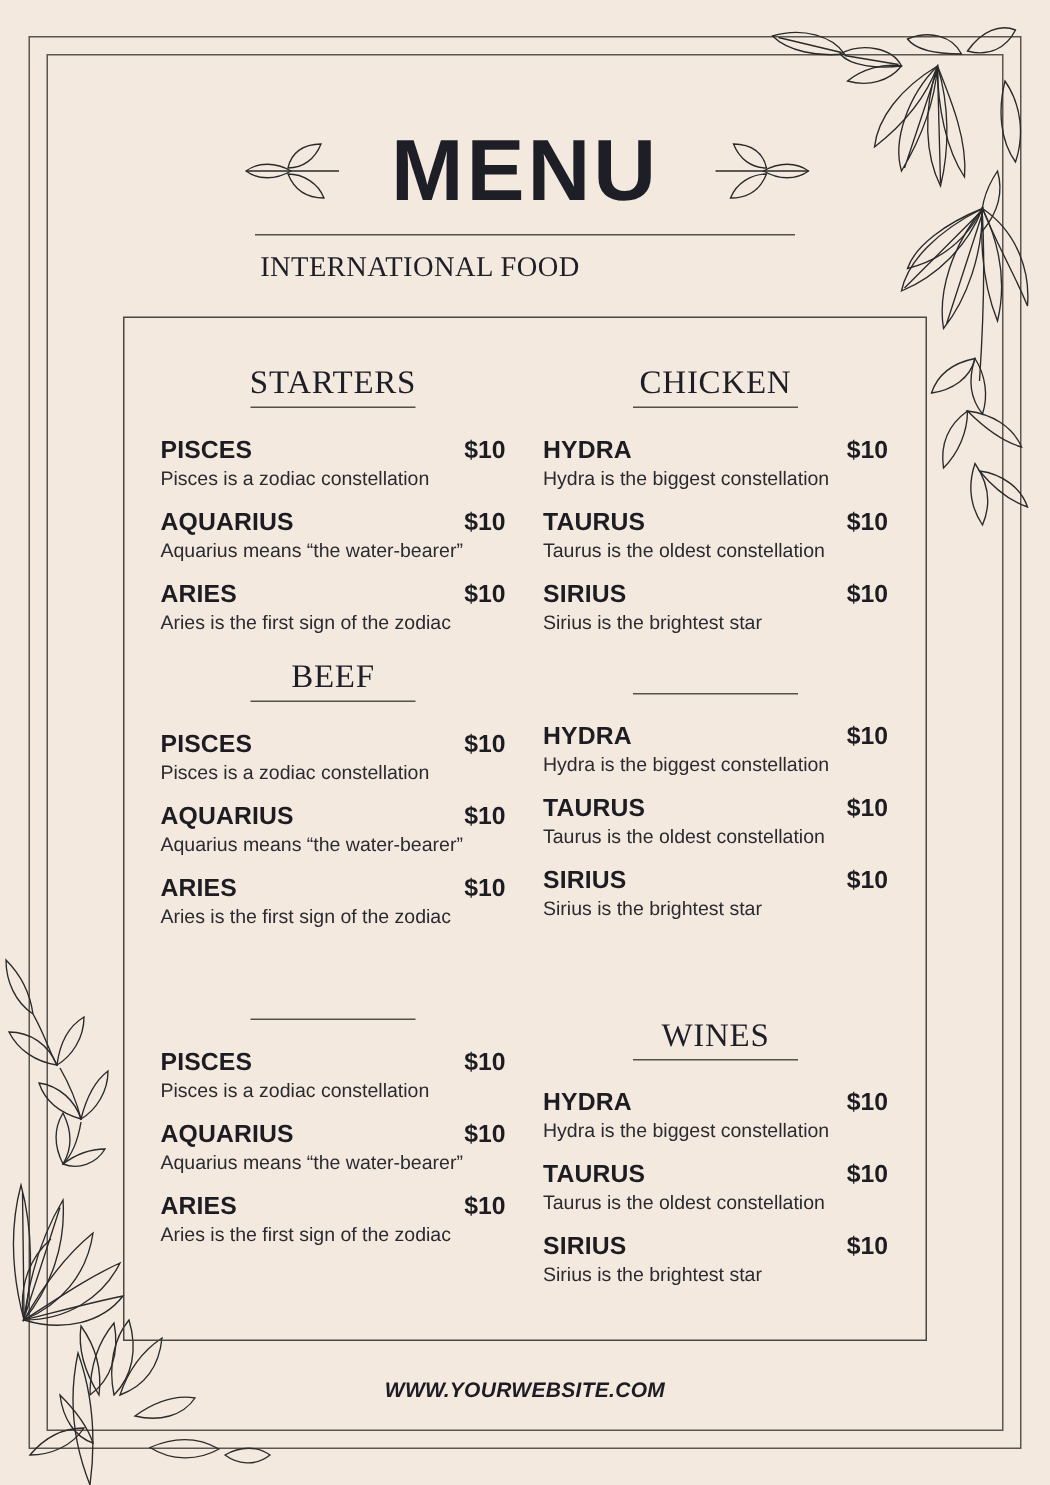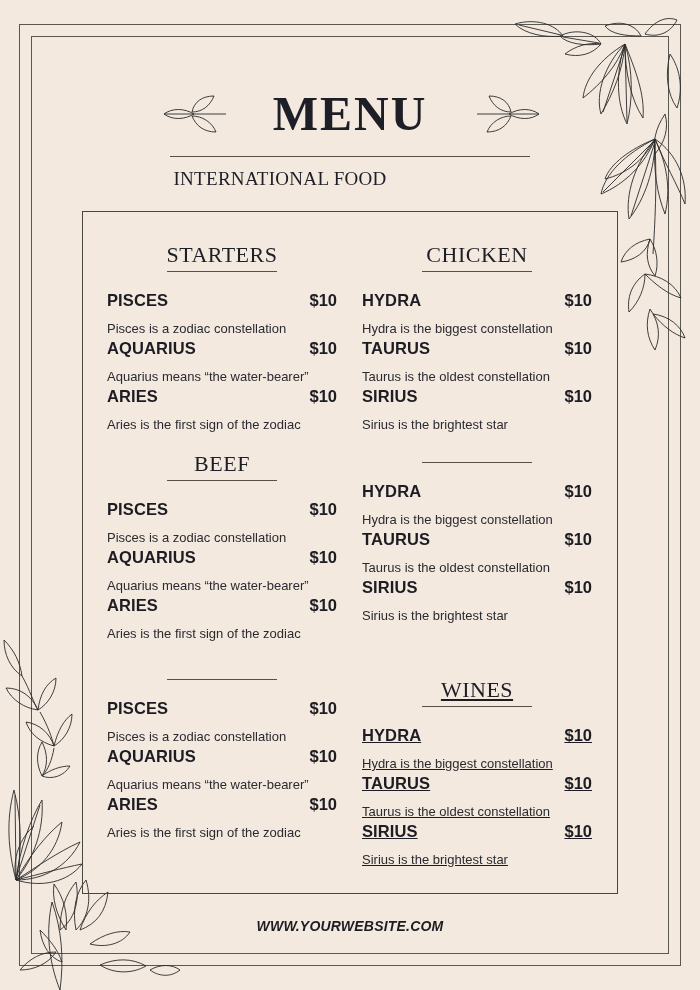--- a/index.html
+++ b/index.html
@@ -17,22 +17,22 @@
     .frame-inner {
       position: absolute; left: 31px; top: 36px; width: 638px; height: 918px;
       border: 1.5px solid #5a5650;
     }
     .content-box {
       position: absolute; left: 82px; top: 211px; width: 536px; height: 683px;
       border: 1.5px solid #4a4640;
     }
     .title {
       position: absolute; left: 0; width: 700px; top: 74px; text-align: center;
-      font-family: Liberation Serif, serif;
-      font-size: 48px; font-weight: bold; letter-spacing: 2px; color: #1e1e26;
+      font-family: Liberation Sans, sans-serif;
+      font-size: 58px; font-weight: bold; letter-spacing: 2px; color: #1e1e26;
       line-height: 80px;
     }
     .title-rule {
       position: absolute; left: 170px; top: 156px; width: 360px; height: 0;
       border-top: 1.5px solid #555049;
     }
     .subtitle {
       position: absolute; left: 0; width: 560px; top: 168px; text-align: center;
       font-family: "Liberation Serif", "DejaVu Serif", serif;
       font-size: 19px; letter-spacing: 0.3px; color: #1e1e26;
@@ -47,21 +47,21 @@
       color: #1e1e26; line-height: 26px;
     }
     .section-rule {
       width: 110px; margin: 3px auto 0; border-top: 1.5px solid #555049;
     }
     .items { margin-top: 19px; }
     .item { margin-bottom: 16px; height: 32px; }
     .item-row { display: flex; justify-content: space-between; align-items: baseline; }
     .item-name { font-weight: bold; font-size: 16.5px; letter-spacing: 0.1px; line-height: 18px; }
     .item-price { font-weight: bold; font-size: 16.5px; line-height: 18px; padding-left: 38px; }
-    .item-desc { font-size: 13px; color: #2a2a30; line-height: 15px; margin-top: 12px; white-space: nowrap; }
+    .item-desc { font-size: 13px; color: #2a2a30; line-height: 15px; margin-top: 2px; white-space: nowrap; }
     .website {
       position: absolute; left: 0; width: 700px; top: 918px; text-align: center;
       font-weight: bold; font-size: 14px; letter-spacing: 0.2px; color: #1c1c22; font-style: italic;
     }
     .leaves { position: absolute; }
     .leaves path, .sprig path { fill: none; stroke: #2a2a2a; stroke-width: 0.9; }
   </style>
 </head>
 <body>
 
@@ -191,21 +191,21 @@
     <div class="item">
       <div class="item-row">
           <span class="item-name">SIRIUS</span>
           <span class="item-price">$10</span>
         </div>
       <div class="item-desc">Sirius is the brightest star</div>
     </div>
   </div>
 </div>
 
-<div class="section" style="left:107px; top:451px;">
+<div class="section" style="left:107px; top:438px;">
   <div class="section-title">BEEF</div>
   <div class="section-rule"></div>
   <div class="items">
     <div class="item">
       <div class="item-row">
           <span class="item-name">PISCES</span>
           <span class="item-price">$10</span>
         </div>
       <div class="item-desc">Pisces is a zodiac constellation</div>
     </div>
@@ -273,21 +273,21 @@
     <div class="item">
       <div class="item-row">
           <span class="item-name">ARIES</span>
           <span class="item-price">$10</span>
         </div>
       <div class="item-desc">Aries is the first sign of the zodiac</div>
     </div>
   </div>
 </div>
 
-<div class="section" style="left:362px; top:677px;text-decoration:underline;">
+<div class="section" style="left:362px; top:677px;">
   <div class="section-title">WINES</div>
   <div class="section-rule"></div>
   <div class="items">
     <div class="item">
       <div class="item-row">
           <span class="item-name">HYDRA</span>
           <span class="item-price">$10</span>
         </div>
       <div class="item-desc">Hydra is the biggest constellation</div>
     </div>

